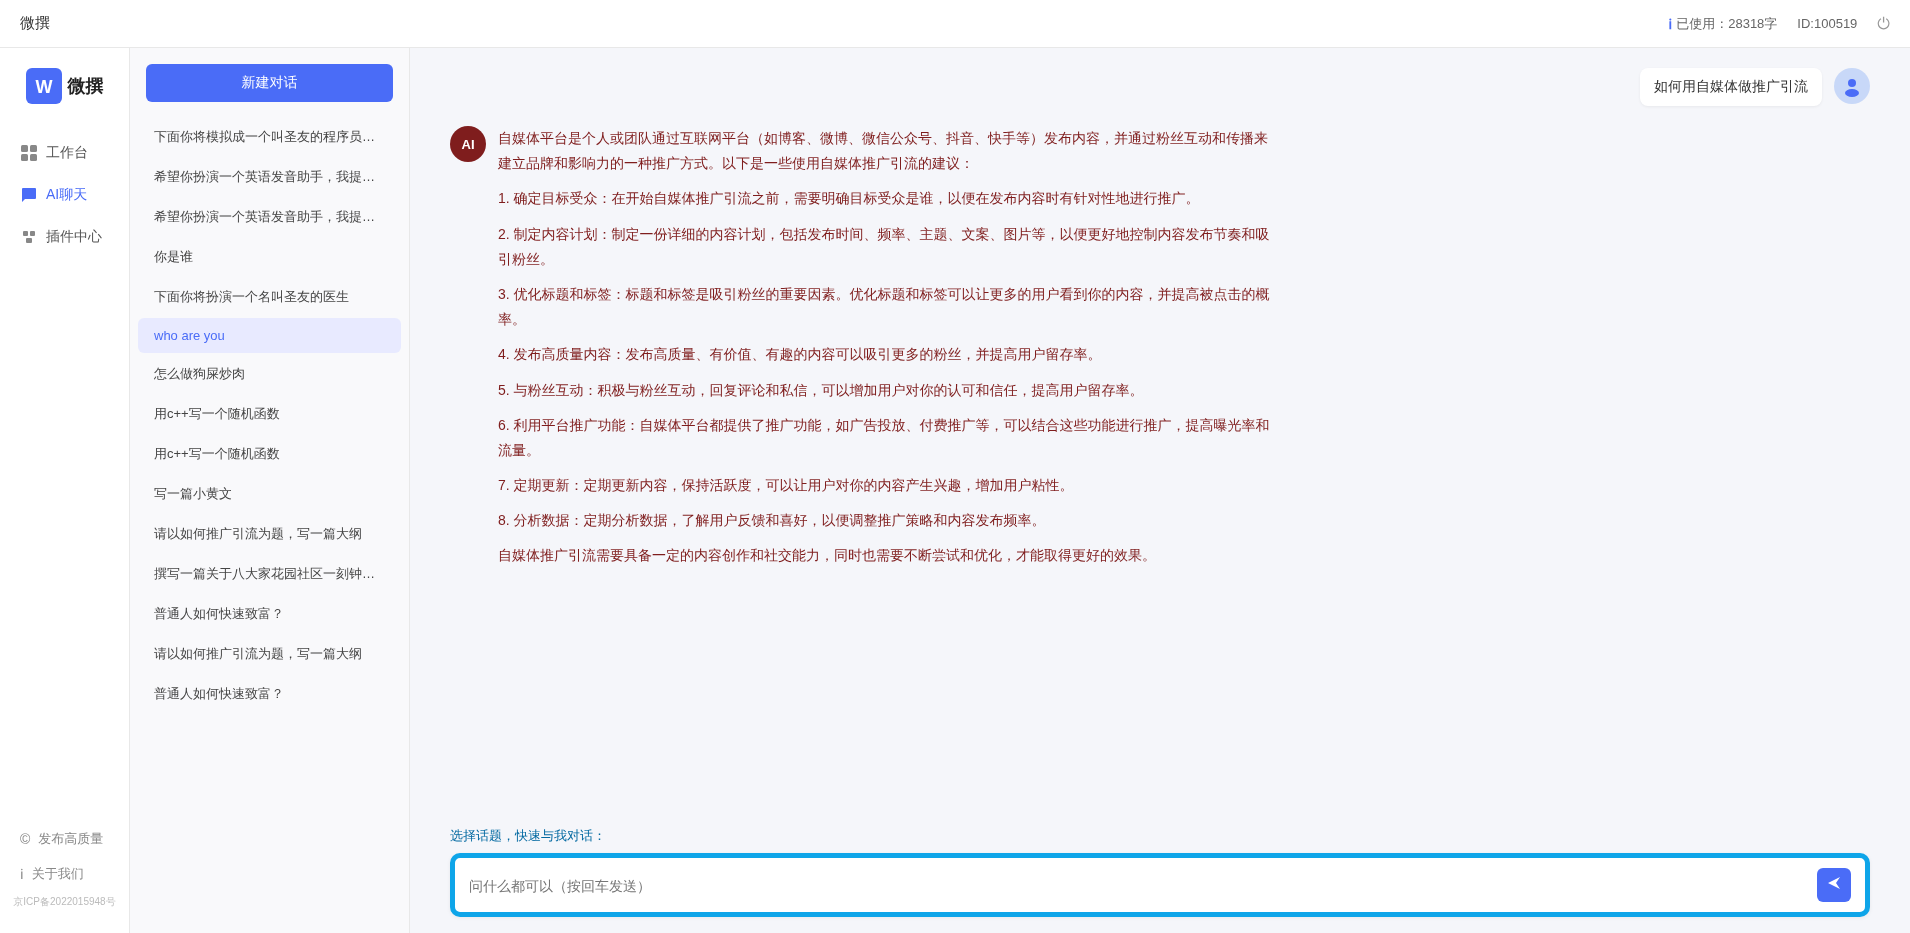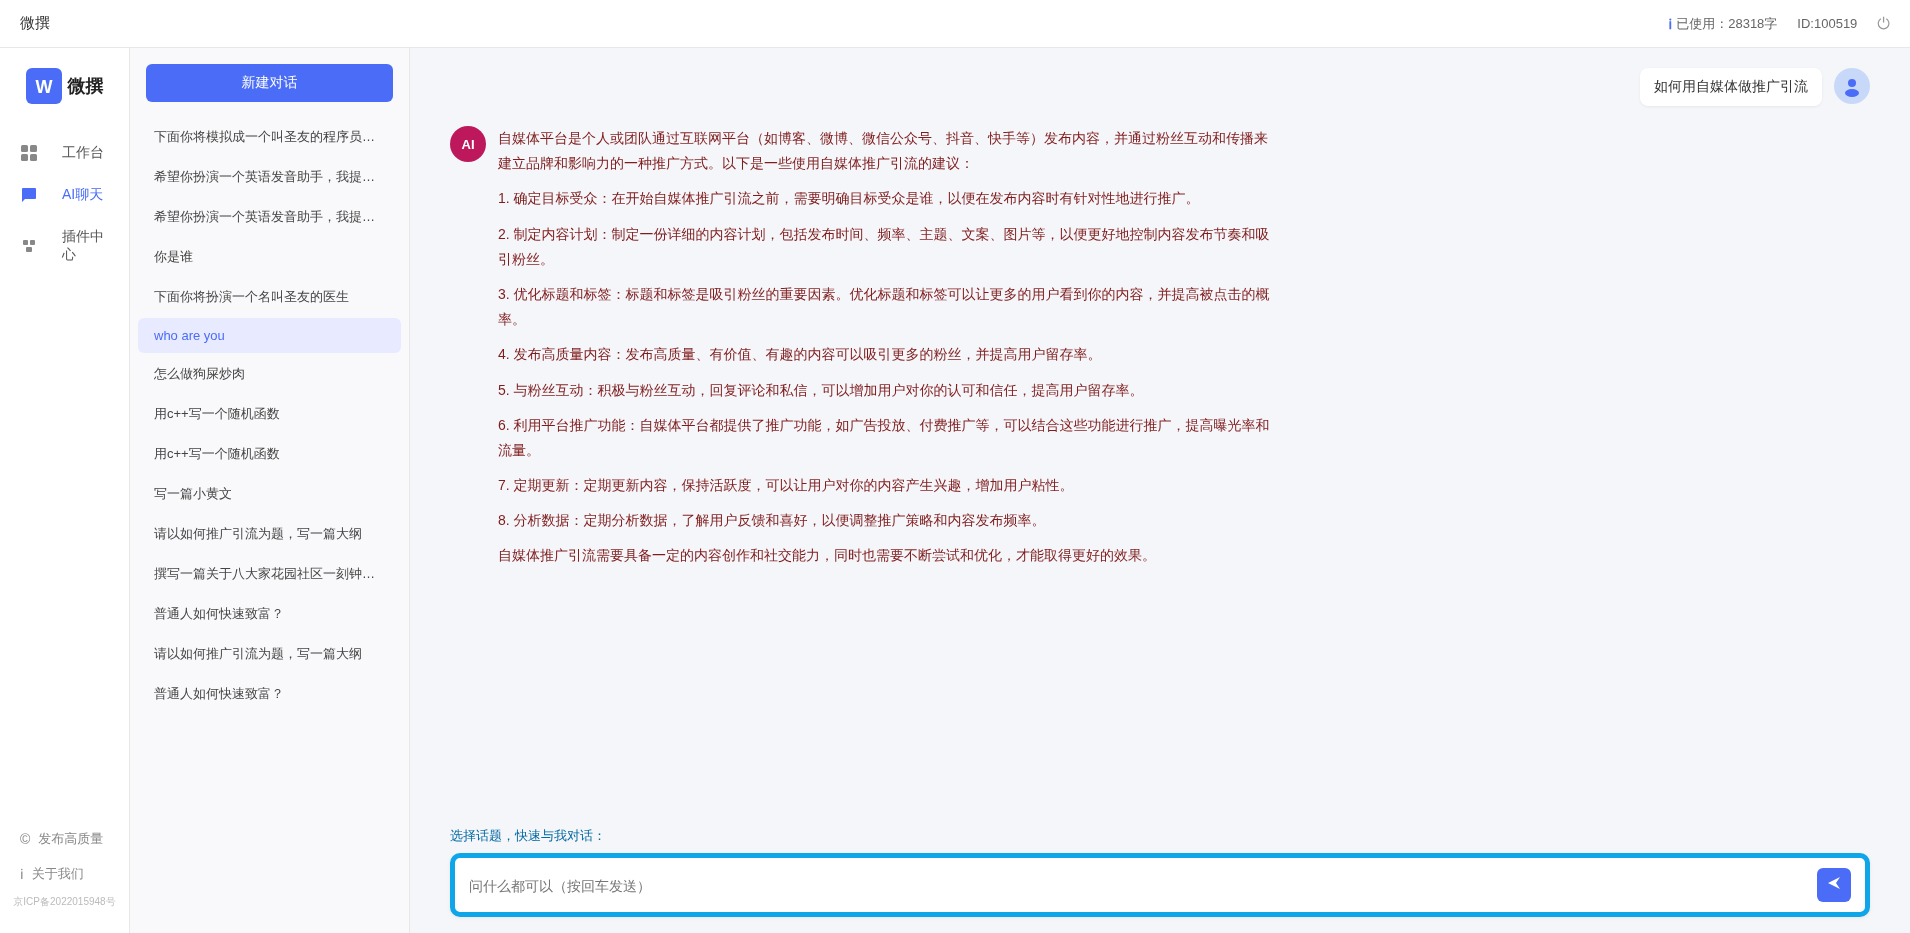--- a/index.html
+++ b/index.html
@@ -75,21 +75,21 @@
     }
     .logo-text {
       font-size: 18px;
       font-weight: bold;
       color: #222;
     }
     .nav-item {
       width: 100%;
       display: flex;
       align-items: center;
-      gap: 24px;
+      gap: 8px;
       padding: 10px 20px;
       cursor: pointer;
       color: #555;
       font-size: 14px;
       border-radius: 6px;
       margin-bottom: 4px;
     }
     .nav-item.active { color: #4a6cf7; }
     .nav-icon {
       width: 18px;
@@ -381,21 +381,21 @@
             <circle cx="11" cy="8" r="4" fill="#4a6cf7"></circle>
             <ellipse cx="11" cy="18" rx="7" ry="4" fill="#4a6cf7"></ellipse>
           </svg>
         </div>
         <div class="message-bubble">
           <div class="user-message">如何用自媒体做推广引流</div>
         </div>
       </div>
 
       <div class="message-row">
-        <div class="avatar ai-avatar" style="background:#be185d; color:#fff; font-size:13px; font-weight:900;">AI</div>
+        <div class="avatar ai-avatar" style="background:#7f1d1d; color:#fff; font-size:13px; font-weight:900;">AI</div>
         <div class="message-bubble">
           <div class="ai-message" id="ai-content">
               <p>自媒体平台是个人或团队通过互联网平台（如博客、微博、微信公众号、抖音、快手等）发布内容，并通过粉丝互动和传播来建立品牌和影响力的一种推广方式。以下是一些使用自媒体推广引流的建议：</p>
               <p>1. 确定目标受众：在开始自媒体推广引流之前，需要明确目标受众是谁，以便在发布内容时有针对性地进行推广。</p>
               <p>2. 制定内容计划：制定一份详细的内容计划，包括发布时间、频率、主题、文案、图片等，以便更好地控制内容发布节奏和吸引粉丝。</p>
               <p>3. 优化标题和标签：标题和标签是吸引粉丝的重要因素。优化标题和标签可以让更多的用户看到你的内容，并提高被点击的概率。</p>
               <p>4. 发布高质量内容：发布高质量、有价值、有趣的内容可以吸引更多的粉丝，并提高用户留存率。</p>
               <p>5. 与粉丝互动：积极与粉丝互动，回复评论和私信，可以增加用户对你的认可和信任，提高用户留存率。</p>
               <p>6. 利用平台推广功能：自媒体平台都提供了推广功能，如广告投放、付费推广等，可以结合这些功能进行推广，提高曝光率和流量。</p>
               <p>7. 定期更新：定期更新内容，保持活跃度，可以让用户对你的内容产生兴趣，增加用户粘性。</p>

